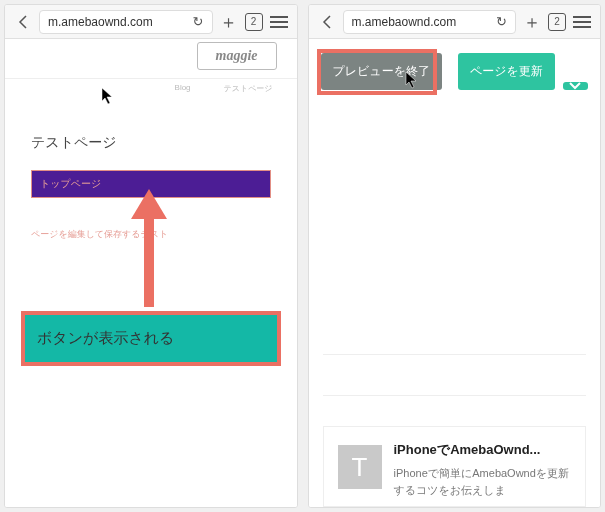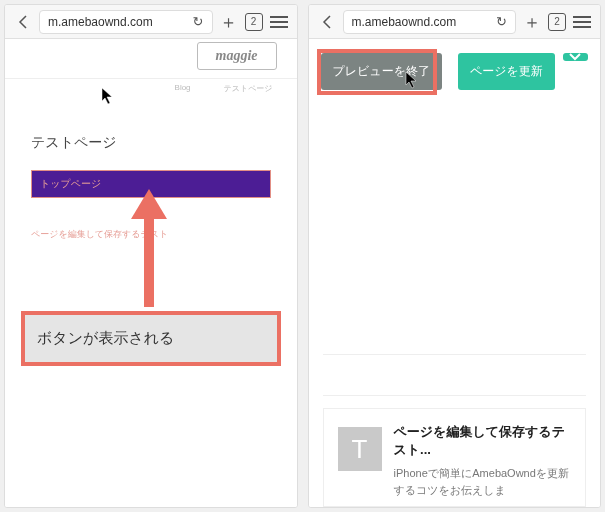--- a/index.html
+++ b/index.html
@@ -129,39 +129,39 @@
   .small-text {
     font-size: 9px;
     color: #e69e96;
   }
   .callout {
     position:absolute;
     left: 16px;
     right: 16px;
     top: 272px;
     border: 4px solid #eb7063;
-    background:#e5e5e5;
+    background:#14b8a6;
     padding: 14px 12px;
     font-size: 15px;
     color:#333;
     font-weight: 500;
   }
   
   .arrow-wrap {
     position:absolute;
     left: 118px;
     top: 150px;
     pointer-events: none;
   }
   
   .btn-row {
     display:flex;
     gap: 8px;
     padding: 14px 12px;
-    align-items:flex-start;
+    align-items:flex-end;
   }
   .btn-grey {
     background:#7c8482;
     color:#fff;
     font-size:12px;
     padding: 10px 12px;
     border-radius:3px;
     position:relative;
     flex:0 0 auto;
   }
@@ -322,18 +322,18 @@
     </div>
 
     <div style="height:250px"></div>
     <div class="divider-thin"></div>
     <div style="height:40px"></div>
     <div class="divider-thin"></div>
 
     <div class="card-area">
       <div class="card-thumb">T</div>
       <div>
-        <div class="card-title">ページを編集して保存するテスト...</div>
+        <div class="card-title">iPhoneでAmebaOwnd...</div>
         <div class="card-desc">iPhoneで簡単にAmebaOwndを更新するコツをお伝えしま</div>
       </div>
     </div>
   </div>
 </div>
 
 </body></html>

